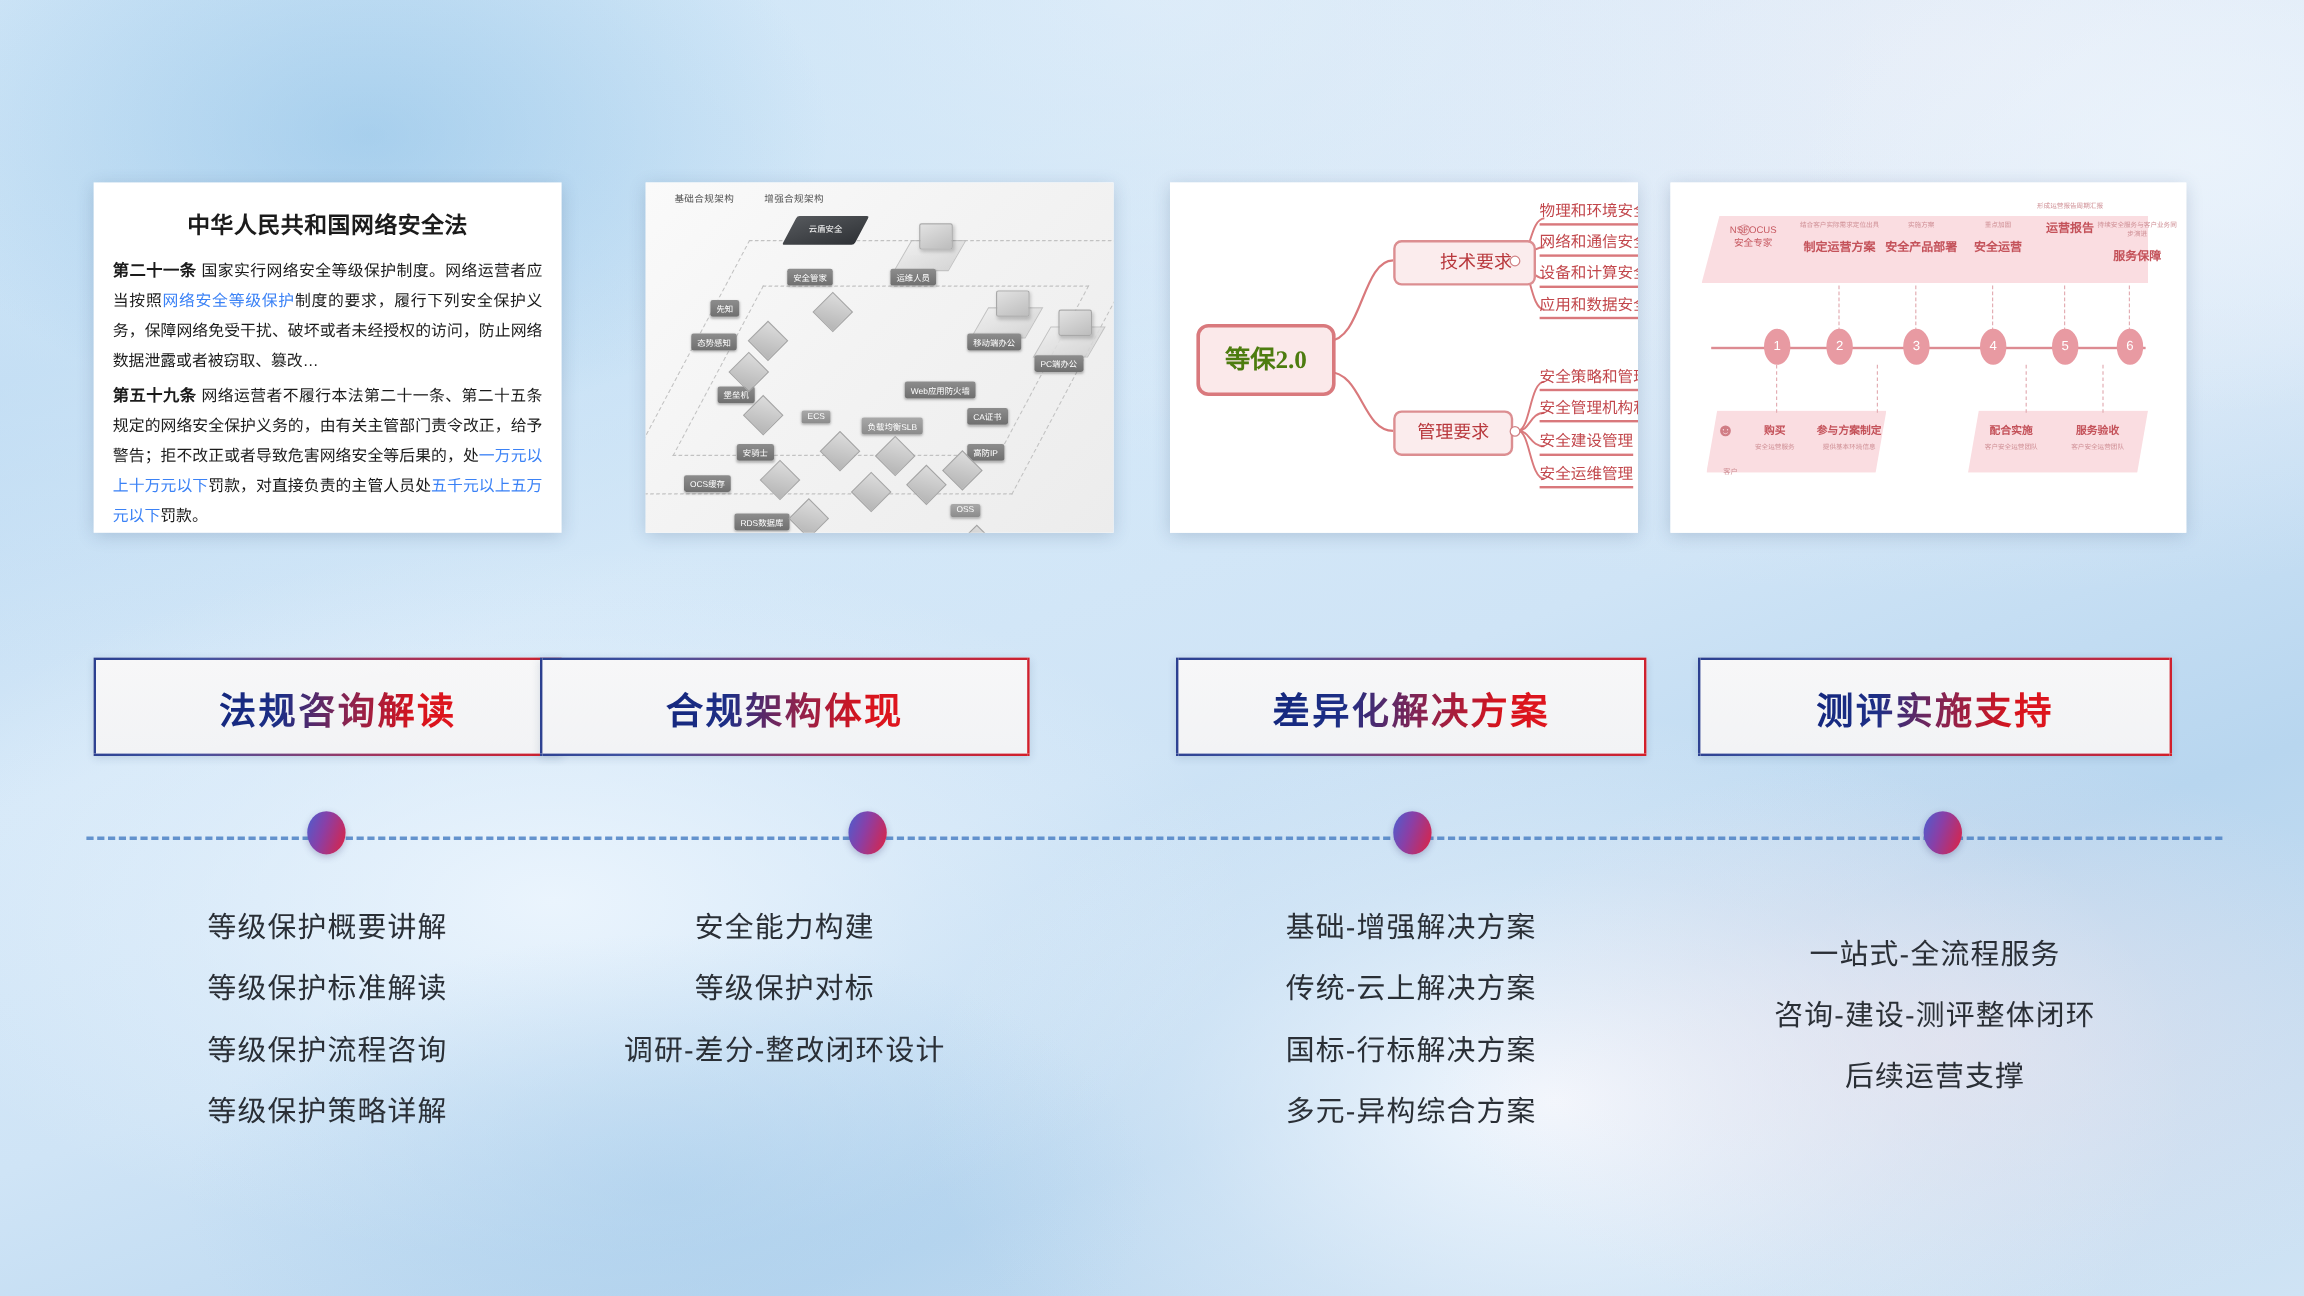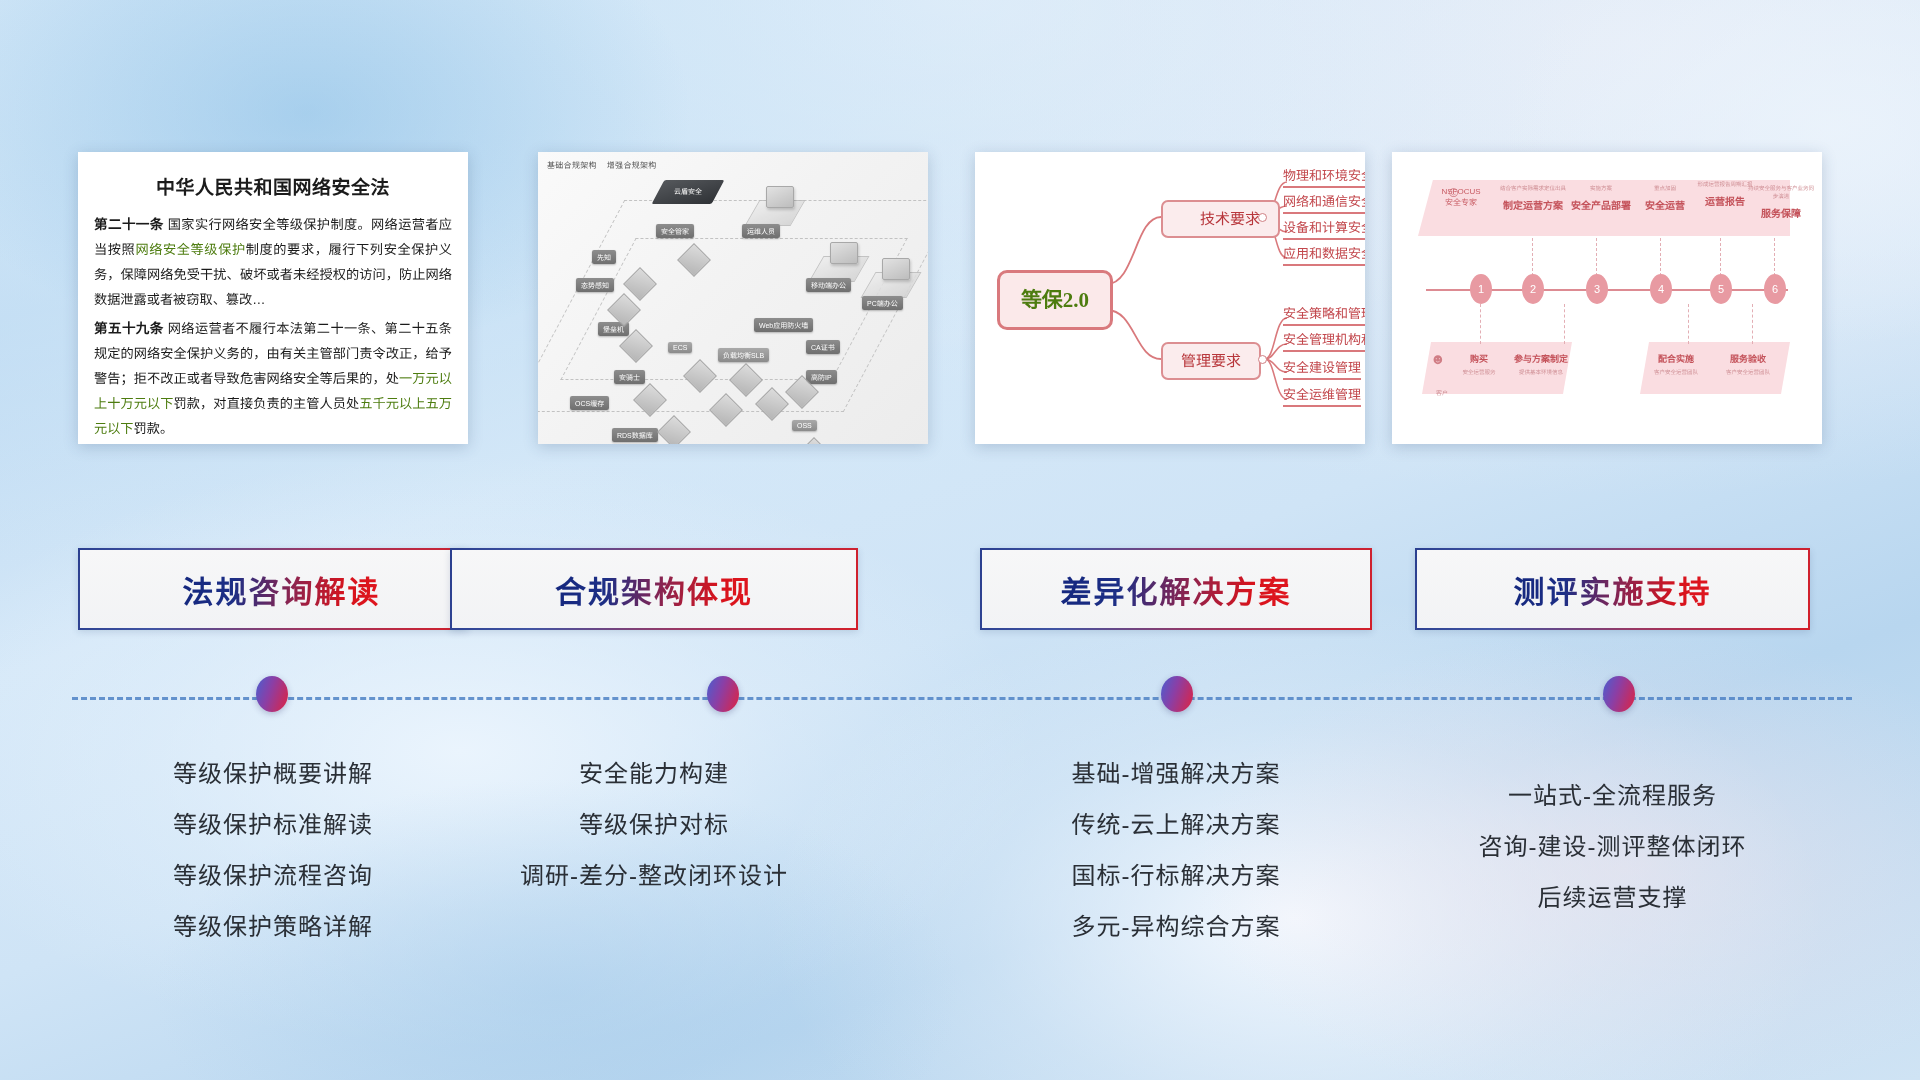--- a/index.html
+++ b/index.html
@@ -44,27 +44,27 @@
   .card.c2{left:538px;}
   .card.c3{left:975px;}
   .card.c4{left:1392px;width:430px;}
 
   
   .law{padding:14px 16px 8px 16px;box-sizing:border-box;height:100%;
        font-family:"Liberation Sans","DejaVu Sans",sans-serif;color:#1b1b1b;}
   .law-title{text-align:center;font-weight:bold;font-size:19px;letter-spacing:.5px;margin:6px 0 13px;}
   .law-p{font-size:13.2px;line-height:25px;text-align:justify;margin:0 0 4px;}
   .law-art{font-weight:bold;font-size:13.6px;}
-  .law-red{color:#4d7c0f;}
+  .law-red{color:#3b82f6;}
 
   
   .arch{position:relative;width:100%;height:100%;
     background:linear-gradient(135deg,#fafafa 0%,#f3f3f3 45%,#ececec 100%);}
   .arch-tabs{position:absolute;left:9px;top:7px;font-size:8px;color:#555;letter-spacing:.3px;}
-  .arch-tabs b{font-weight:normal;margin-right:10px;}
+  .arch-tabs b{font-weight:normal;margin-right:10px;margin-left:15px;}
   .arch-node{position:absolute;background:linear-gradient(180deg,#8d8d8d,#6f6f6f);
     color:#fff;font-size:7px;padding:2px 5px;border-radius:2px;white-space:nowrap;
     box-shadow:0 1px 2px rgba(0,0,0,.25);}
   .arch-node.lt{background:linear-gradient(180deg,#a9a9a9,#8b8b8b);}
   .arch-box{position:absolute;width:26px;height:20px;
     background:linear-gradient(155deg,#e2e2e2,#bdbdbd);
     border:1px solid #a8a8a8;border-radius:2px;
     box-shadow:1px 2px 3px rgba(0,0,0,.18);}
   .arch-cube{position:absolute;width:22px;height:22px;
     background:linear-gradient(150deg,#dcdcdc,#b5b5b5);
@@ -295,21 +295,21 @@
             <span class="lg">制定运营方案</span>
         </div>
         <div class="nsf-col" style="left:176px;top:32px;">
           <span class="sm">实施方案</span>
             <span class="lg">安全产品部署</span>
         </div>
         <div class="nsf-col" style="left:240px;top:32px;">
           <span class="sm">重点加固</span>
             <span class="lg">安全运营</span>
         </div>
-        <div class="nsf-col" style="left:300px;top:28px;">
+        <div class="nsf-col" style="left:300px;top:16px;">
           <span class="sm">形成运营报告周期汇报</span>
             <span class="lg">运营报告</span>
         </div>
         <div class="nsf-col" style="left:356px;top:32px;">
           <span class="sm">持续安全服务与客户业务同步演进</span>
             <span class="lg">服务保障</span>
         </div>
 
         <div class="nsf-tick" style="left:140px;top:86px;height:38px;"></div>
         <div class="nsf-tick" style="left:204px;top:86px;height:38px;"></div>

